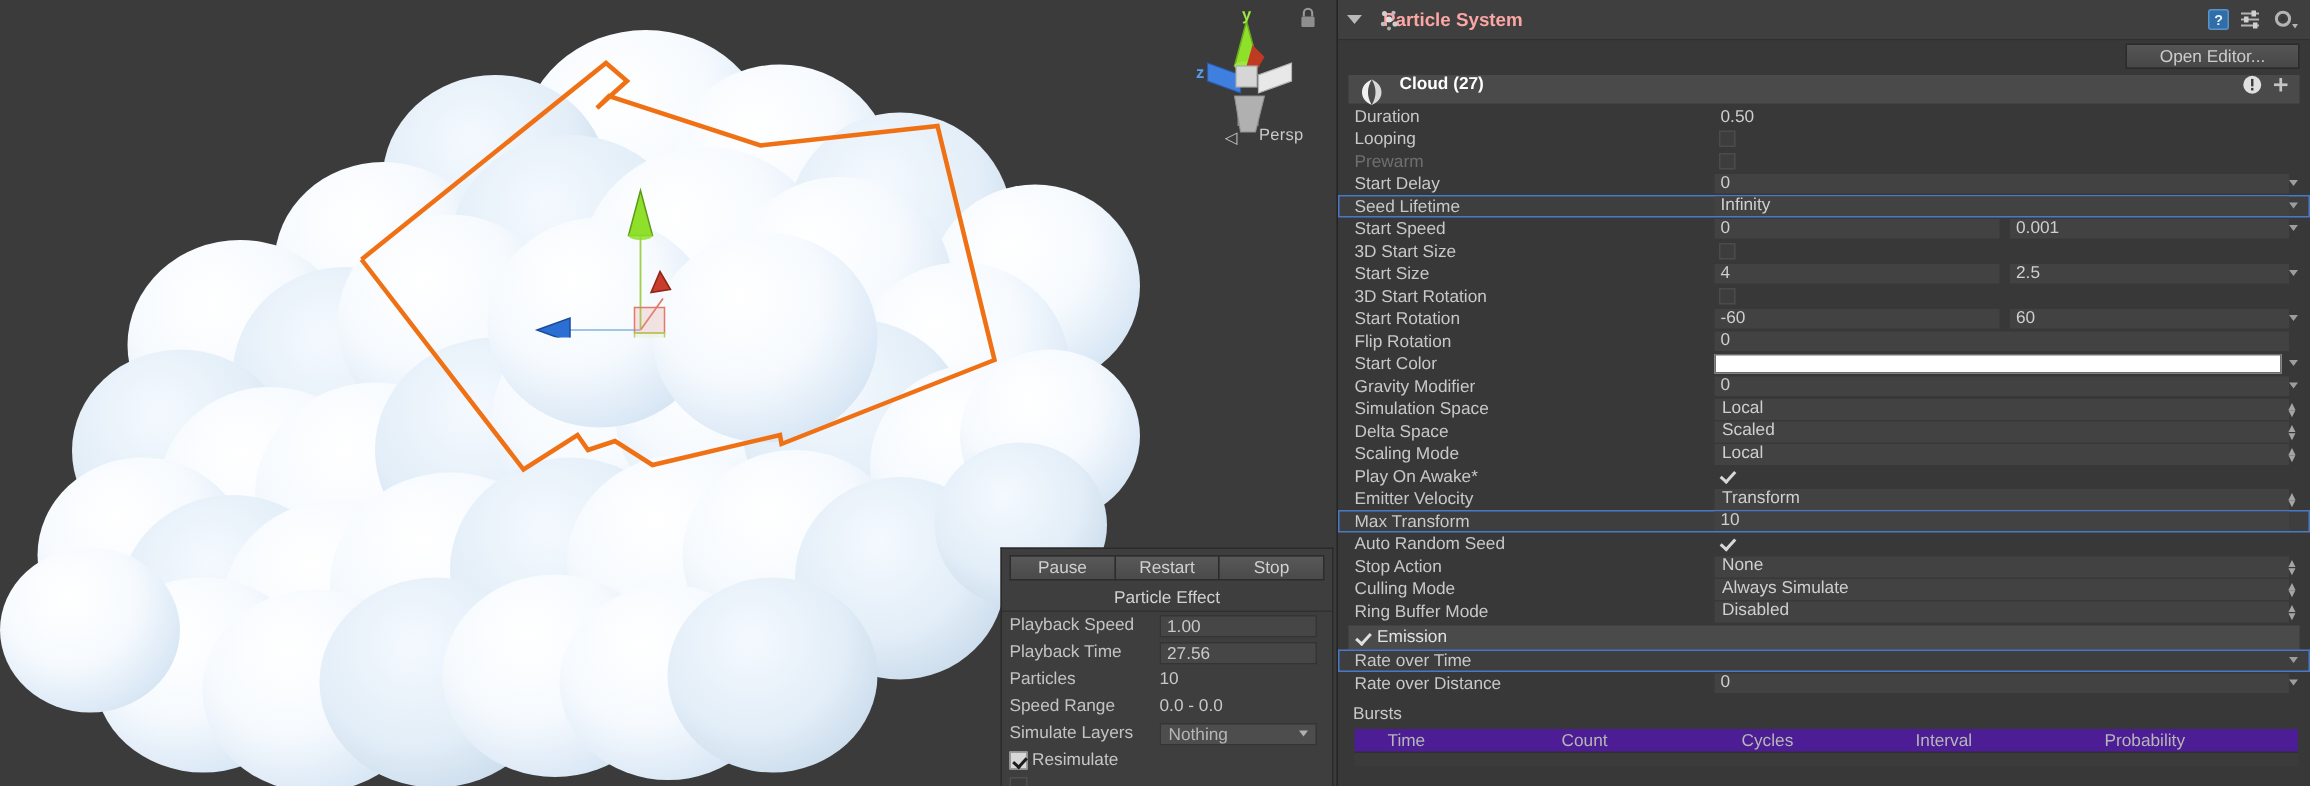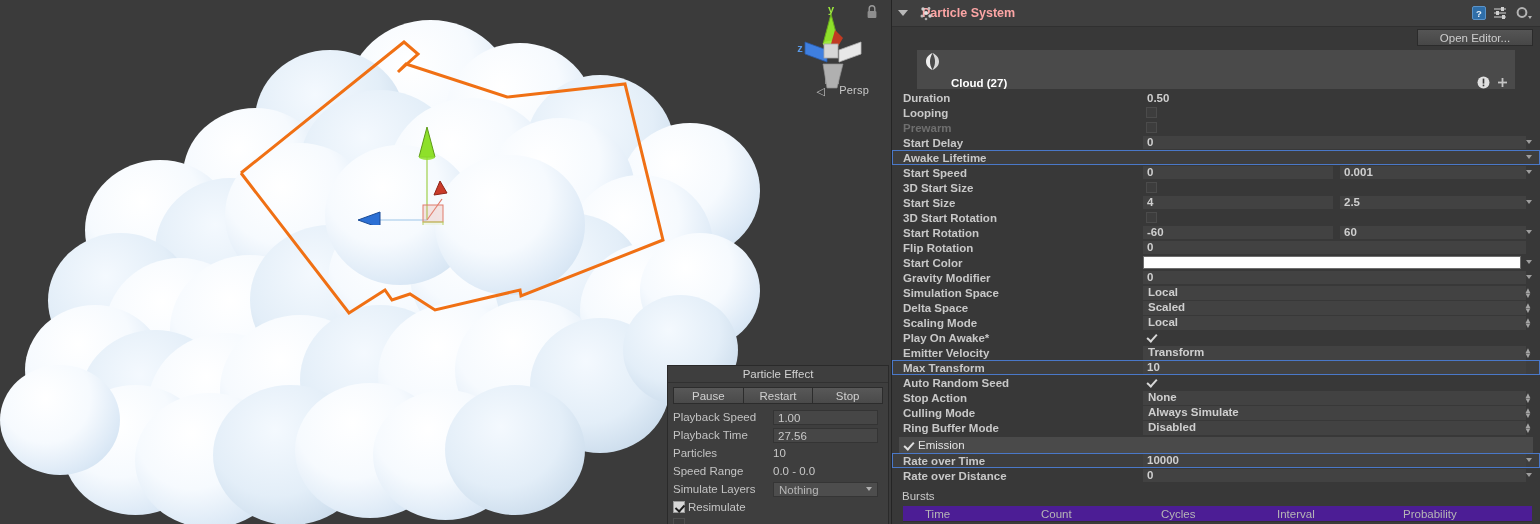--- a/index.html
+++ b/index.html
@@ -107,31 +107,30 @@
   #insp-header-icons { margin-left: auto; display: flex; align-items: center; gap: 7px; padding-right: 8px; }
 
   #open-editor-bar { height: 23px; position: relative; background: #383838; }
   #open-editor-btn {
     position: absolute; right: 7px; top: 2px; width: 116px; height: 17px;
     line-height: 16px; text-align: center; font-size: 11.5px; color: #cdcdcd;
     background: linear-gradient(#555555, #474747); border: 1px solid #2b2b2b;
   }
 
   #comp-bar {
-    margin: 0 25px; height: 39px; background: #4a4a4a;
-    display: flex; align-items: flex-end; padding-left: 8px; position: relative;
+    margin: 0 7px; height: 19px; background: #4a4a4a;
+    display: flex; align-items: flex-start; padding-left: 8px; position: relative;
   }
   #comp-name { color: #ffffff; font-size: 11.5px; font-weight: bold; margin-left: 26px; }
   #comp-right { position: absolute; right: 7px; display: flex; align-items: center; gap: 7px; }
 
   #prop-list { margin-top: 1px; }
   .row {
     position: relative; height: 15px; display: flex; align-items: center;
     border: 1px solid transparent;
-    font-weight: bold;
   }
   .row.sel { border: 1px solid #4a78c8; background: #3e3e3e; }
   .row .lbl {
     width: 250px; padding-left: 10px; color: #c8c8c8; font-size: 11.5px;
     white-space: nowrap; overflow: hidden;
   }
   .row .lbl.disabled { color: #6f6f6f; }
   .fields { display: flex; align-items: center; flex: 1; padding-right: 2px; }
   .vfield {
     height: 13px; line-height: 12px; background: #424242;
@@ -277,26 +276,26 @@
 
     <svg id="lock-icon" width="14" height="16" viewBox="0 0 14 16">
       <path d="M4.2,7 L4.2,4.6 A2.8,2.8 0 0 1 9.8,4.6 L9.8,7" fill="none" stroke="#9a9a9a" stroke-width="1.4"></path>
       <rect x="2.6" y="7" width="8.8" height="7" rx="1" fill="#8e8e8e"></rect>
     </svg>
 
     <div id="persp-arrow">◁</div>
     <div id="persp-label">Persp</div>
 
     <div id="pe-panel">
-      <div id="pe-title">Particle Effect</div>
       <div id="pe-buttons">
         <div class="pe-btn">Pause</div>
         <div class="pe-btn">Restart</div>
         <div class="pe-btn">Stop</div>
       </div>
+      <div id="pe-title">Particle Effect</div>
       <div id="pe-rows">
           <div class="pe-row">
             <div class="pe-label">Playback Speed</div>
             <div class="pe-field">1.00</div>
           </div>
           <div class="pe-row">
             <div class="pe-label">Playback Time</div>
             <div class="pe-field">27.56</div>
           </div>
           <div class="pe-row">
@@ -402,21 +401,24 @@
           </div>
         </div>
         <div class="row">
           <div class="lbl">Start Delay</div>
           <div class="fields">
             <div class="vfield single">0</div>
           </div>
           <div class="darrow"></div>
         </div>
         <div class="row sel">
-          <div class="lbl">Awake Lifetime</div>
+          <div class="lbl">Seed Lifetime</div>
+          <div class="fields">
+            <div class="vfield single">Infinity</div>
+          </div>
           <div class="darrow"></div>
         </div>
         <div class="row">
           <div class="lbl">Start Speed</div>
           <div class="fields">
             <div class="vfield dual-a">0</div>
             <div class="vfield dual-b">0.001</div>
           </div>
           <div class="darrow"></div>
         </div>
@@ -538,23 +540,20 @@
       </div>
 
     <div id="emission-header">
       <div class="em-check"></div>
       <div id="emission-label">Emission</div>
     </div>
 
     <div id="emission-props">
         <div class="row sel">
           <div class="lbl">Rate over Time</div>
-          <div class="fields">
-            <div class="vfield single">10000</div>
-          </div>
           <div class="darrow"></div>
         </div>
         <div class="row">
           <div class="lbl">Rate over Distance</div>
           <div class="fields">
             <div class="vfield single">0</div>
           </div>
           <div class="darrow"></div>
         </div>
       </div>

